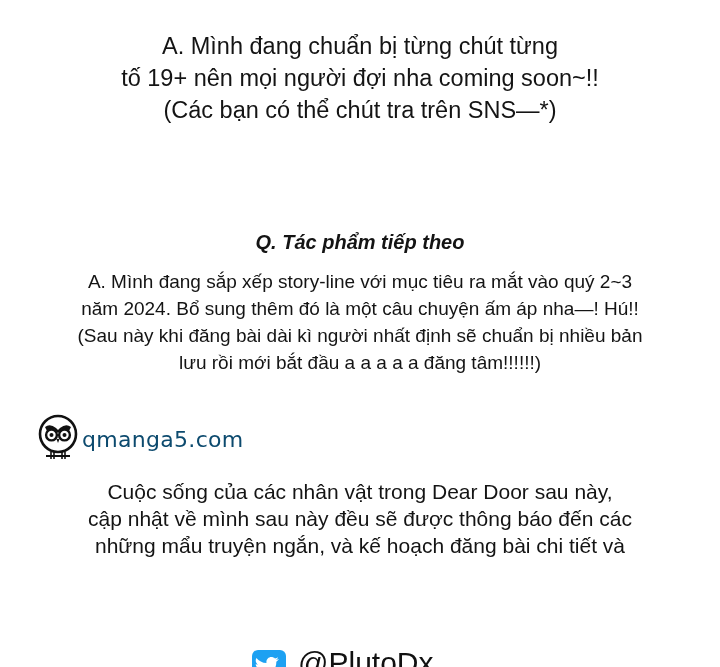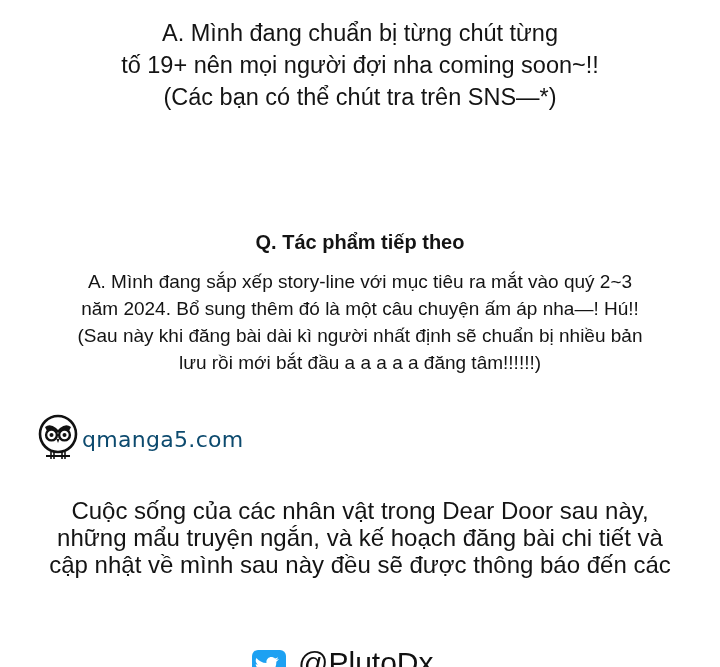--- a/index.html
+++ b/index.html
@@ -19,38 +19,39 @@
       position: absolute;
       left: 0;
       width: 720px;
       text-align: center;
     }
     .line {
       display: block;
       white-space: nowrap;
     }
     #answer1 {
-      top: 17px;
+      top: 30px;
       font-size: 23.5px;
       line-height: 32px;
     }
     #question2 {
       top: 228px;
       font-size: 20px;
       line-height: 28px;
+      font-style: italic;
       font-weight: bold;
     }
     #answer2 {
       top: 268px;
       font-size: 19px;
       line-height: 27px;
     }
     #announcement {
-      top: 497px;
-      font-size: 24px;
+      top: 478px;
+      font-size: 21px;
       line-height: 27px;
     }
     
     .watermark {
       position: absolute;
       left: 36px;
       top: 414px;
       height: 46px;
       display: flex;
       align-items: center;
@@ -134,22 +135,22 @@
       <line x1="18" y1="38" x2="18" y2="45" stroke="#111" stroke-width="1.6"></line>
       <line x1="26" y1="38" x2="26" y2="45" stroke="#111" stroke-width="1.6"></line>
       <line x1="29" y1="38" x2="29" y2="45" stroke="#111" stroke-width="1.6"></line>
     </svg>
   </div>
   <span class="watermark-text">qmanga5.com</span>
 </div>
 
 <div class="block" id="announcement">
   <span class="line">Cuộc sống của các nhân vật trong Dear Door sau này,</span>
+  <span class="line">cập nhật về mình sau này đều sẽ được thông báo đến các</span>
   <span class="line">những mẩu truyện ngắn, và kế hoạch đăng bài chi tiết và</span>
-  <span class="line">cập nhật về mình sau này đều sẽ được thông báo đến các</span>
 </div>
 
 <div class="twitter-row">
   <div class="twitter-icon">
     <svg width="34" height="30" viewBox="0 0 34 30">
       <path d="M27 9 C26 9.5 25 9.8 24 10 C25 9.3 25.8 8.4 26.2 7.3 C25.2 7.9 24.1 8.3 23 8.5 C22 7.5 20.7 7 19.3 7 C16.6 7 14.4 9.2 14.4 11.9 C14.4 12.3 14.4 12.7 14.5 13 C10.4 12.8 6.8 10.8 4.4 7.9 C4 8.6 3.7 9.5 3.7 10.4 C3.7 12.1 4.6 13.6 5.9 14.5 C5.1 14.5 4.3 14.2 3.7 13.9 C3.7 16.3 5.4 18.3 7.6 18.7 C7.2 18.8 6.8 18.9 6.3 18.9 C6 18.9 5.7 18.9 5.4 18.8 C6 20.8 7.8 22.2 10 22.2 C8.3 23.5 6.2 24.3 3.9 24.3 C3.5 24.3 3.1 24.3 2.7 24.2 C4.9 25.6 7.5 26.4 10.3 26.4 C19.3 26.4 24.3 18.9 24.3 12.4 L24.3 11.8 C25.3 11.1 26.2 10.1 27 9 Z" fill="#ffffff"></path>
     </svg>
   </div>
   <span class="twitter-handle">@PlutoDx</span>
 </div>

